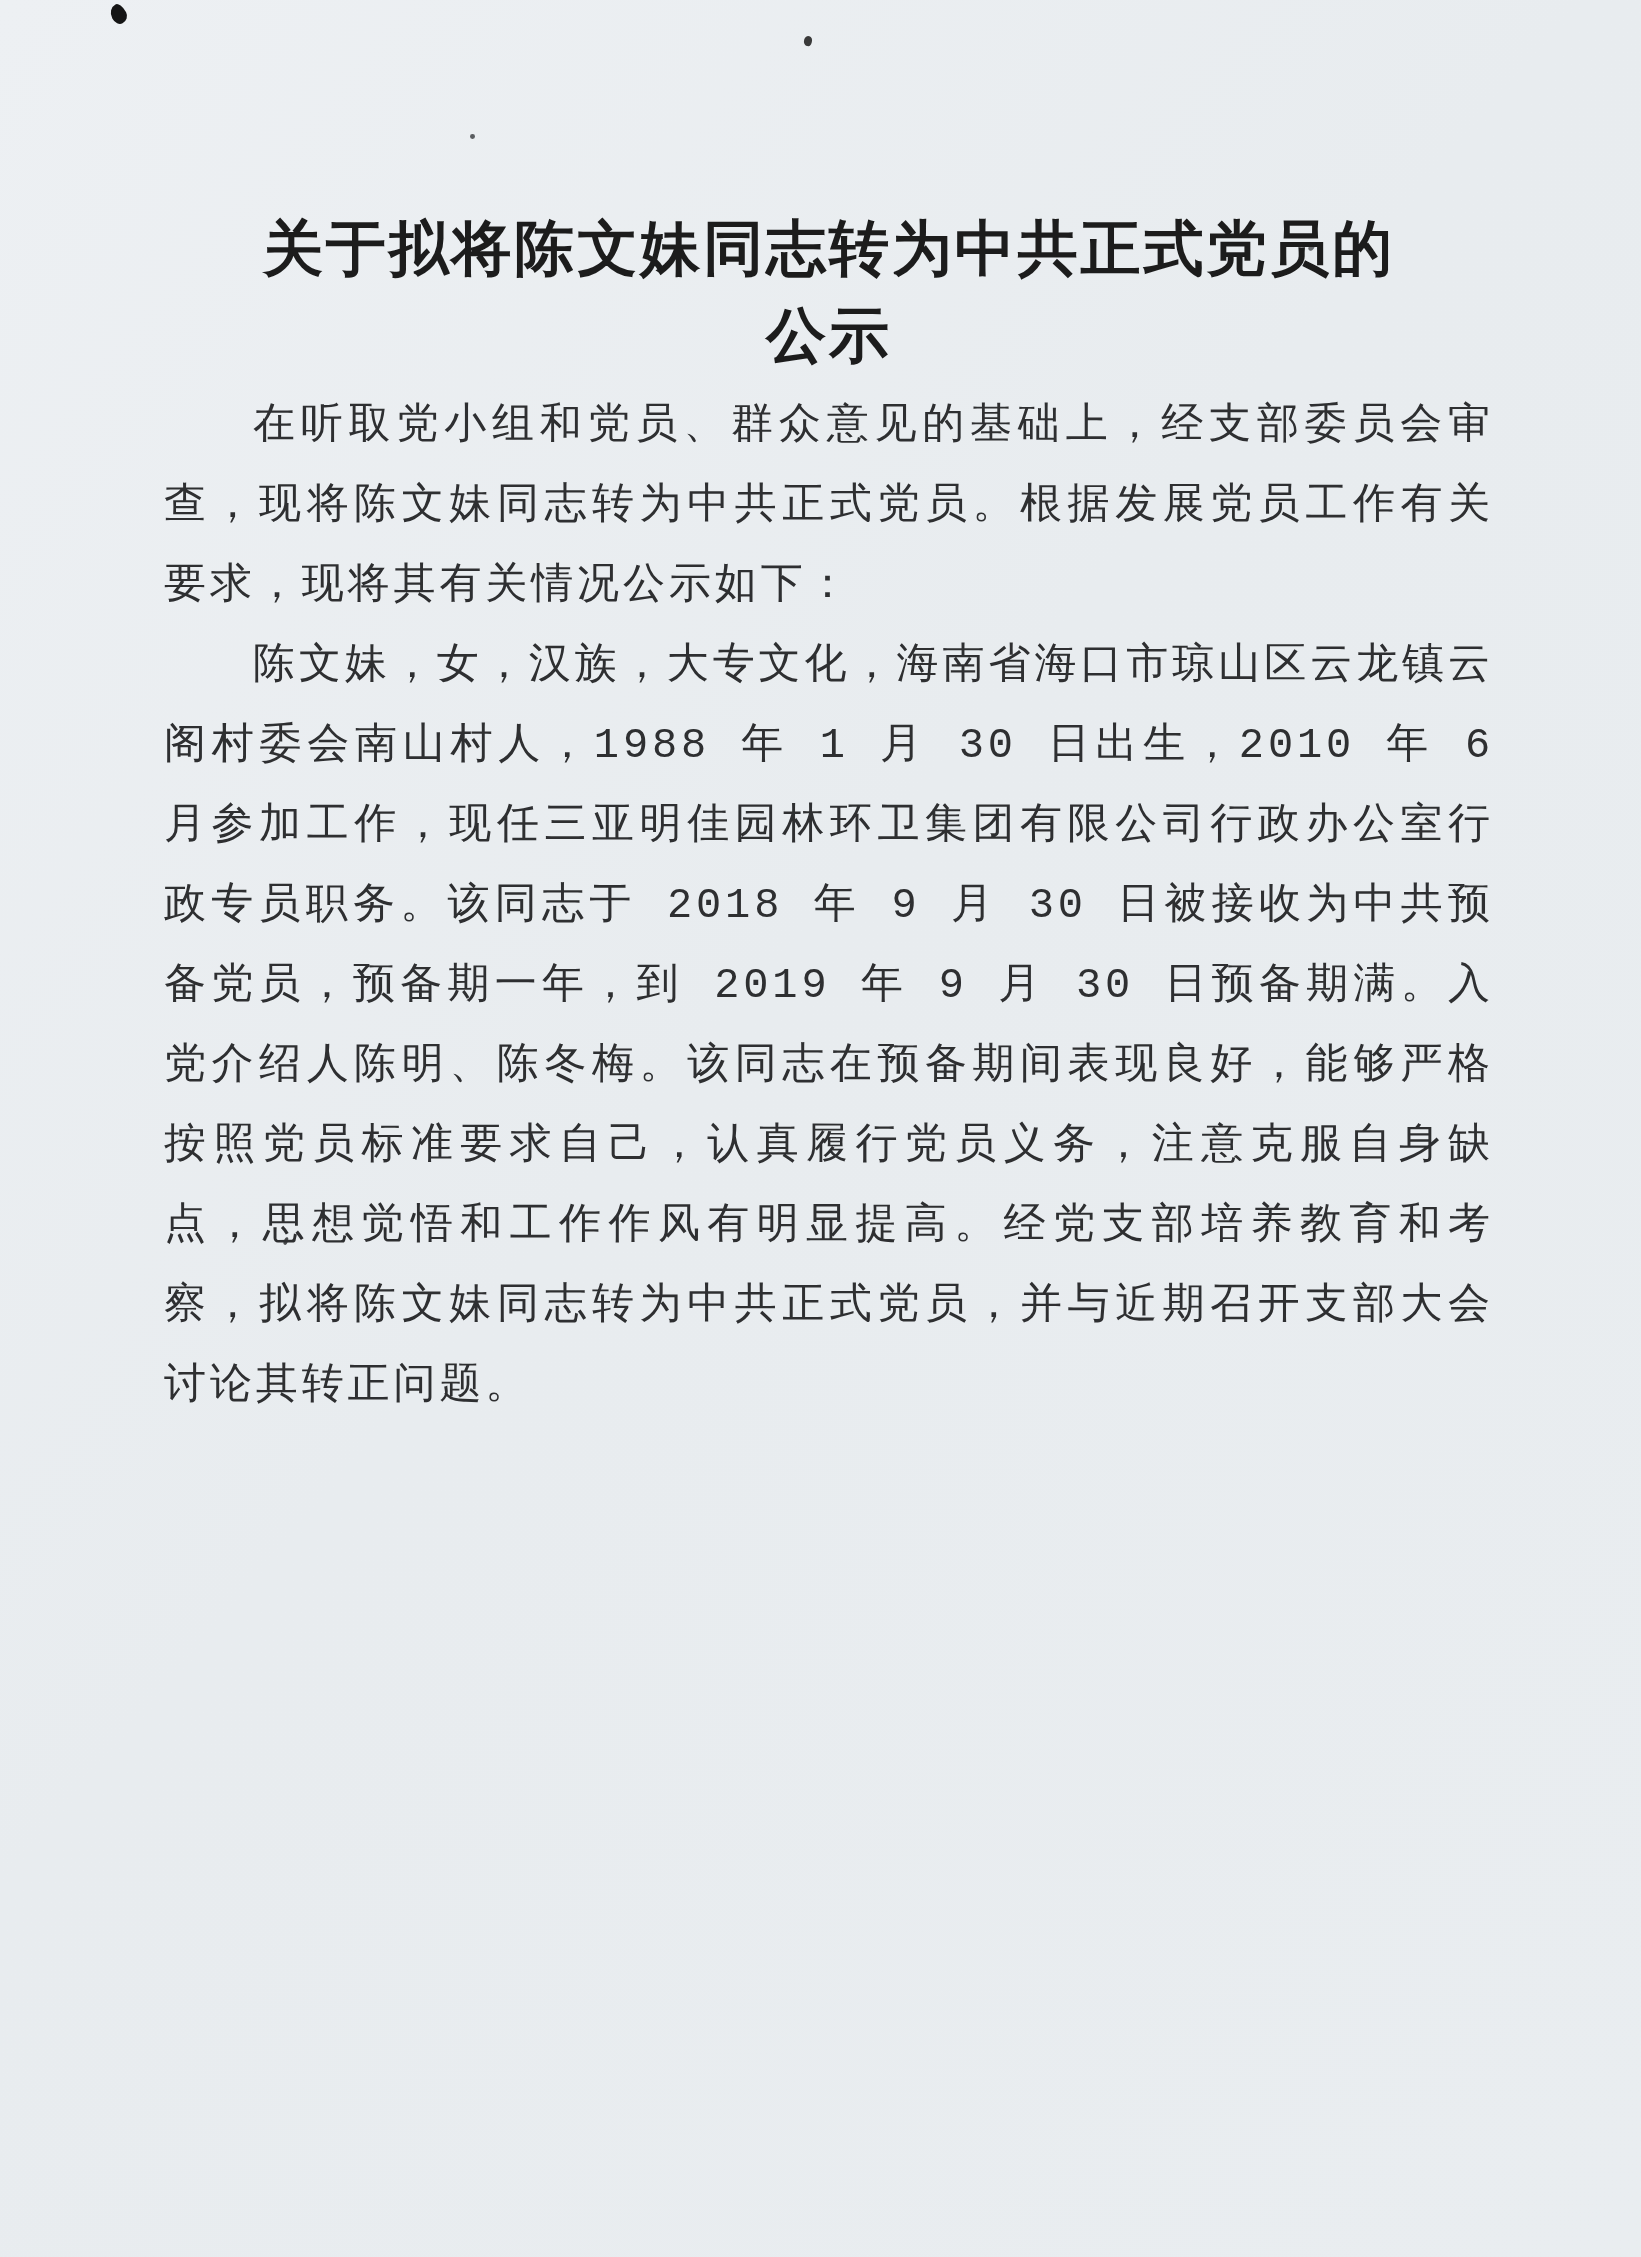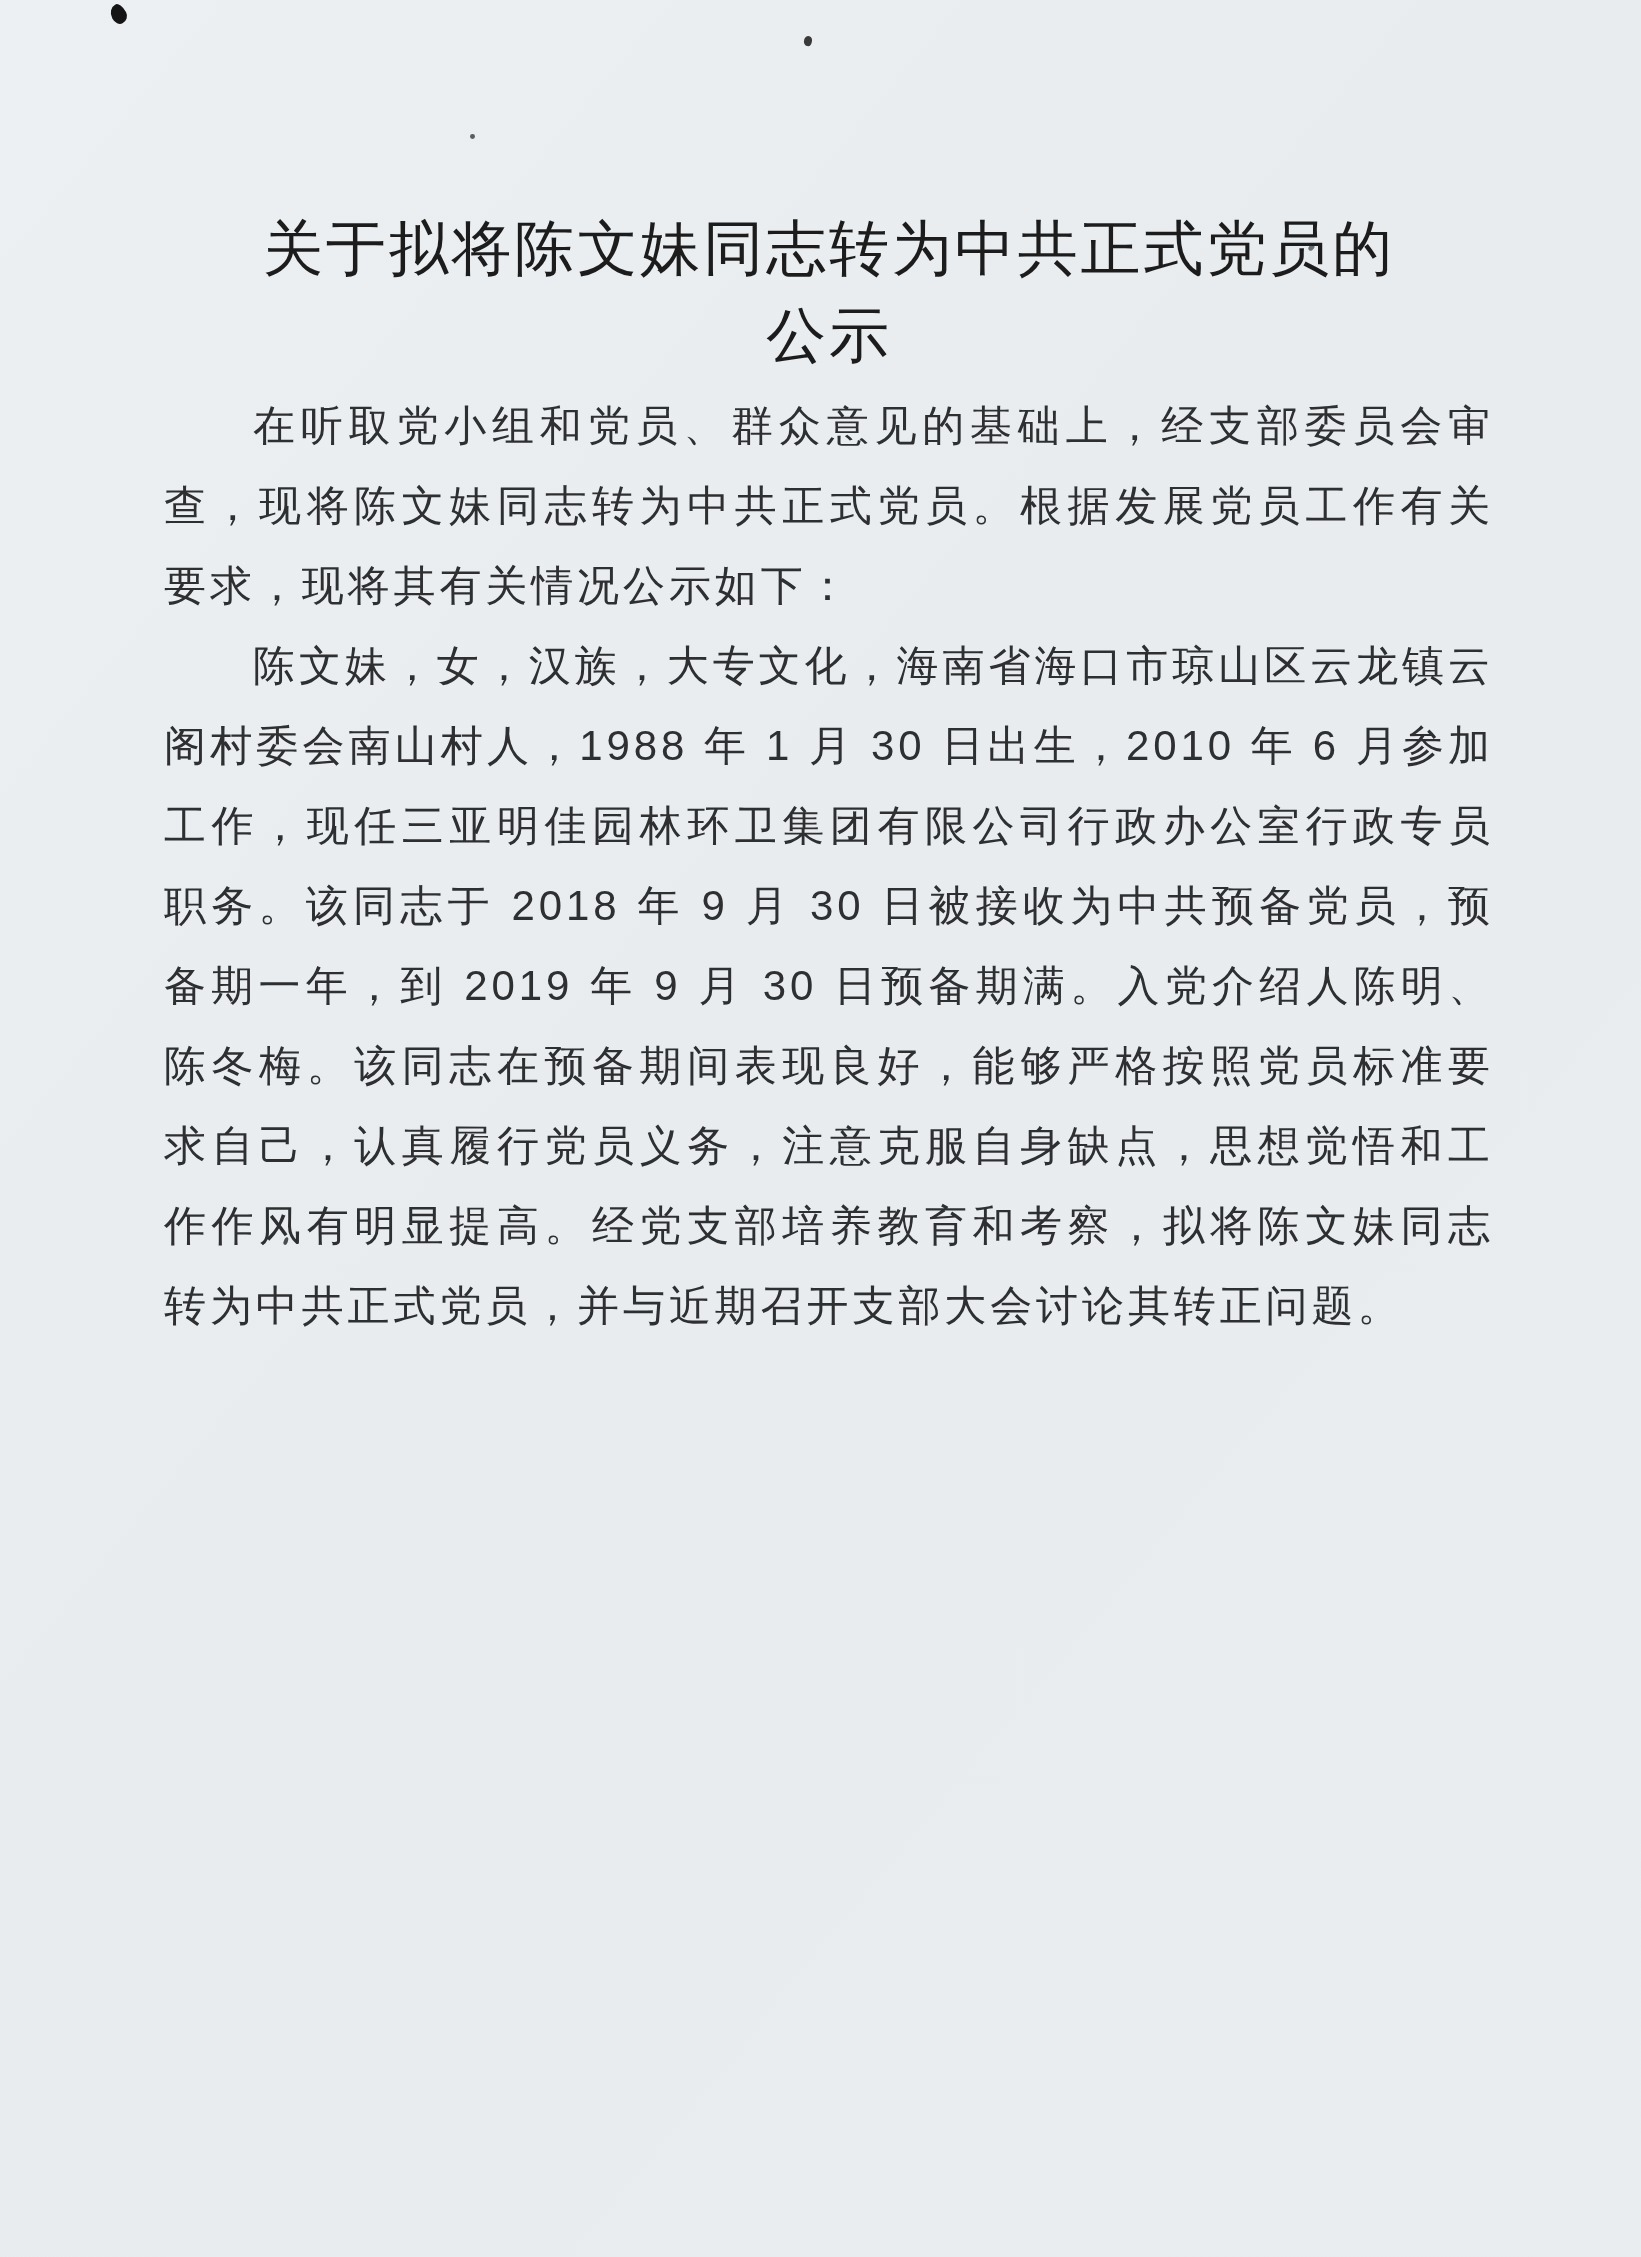--- a/index.html
+++ b/index.html
@@ -20,41 +20,41 @@
     background: linear-gradient(130deg, #edf0f3 0%, #e8ecef 45%, #e9edf0 100%);
   }
   .title-block {
     position: absolute;
     left: 164px;
     top: 205px;
     width: 1330px;
     text-align: center;
     color: #1c1c1c;
     font-family: "Liberation Sans", sans-serif;
-    font-weight: normal;
+    font-weight: bold;
     font-size: 60px;
     line-height: 87px;
     letter-spacing: 2.9px;
   }
   .body-block {
     position: absolute;
     left: 164px;
     top: 386px;
     width: 1330px;
   }
   .body-block p {
     margin: 0;
     font-size: 42px;
     line-height: 80px;
     color: #2e2f31;
     text-align: justify;
     text-justify: inter-character;
     text-indent: 89px;
     letter-spacing: 3.9px;
-    font-family: Liberation Sans, sans-serif;
+    font-family: Liberation Mono, monospace;
   }
   .body-block p.para-3 {
     margin-top: 27px;
   }
   .speck {
     position: absolute;
     background: #1a1a1a;
   }
   .speck-1 {
     left: 111px; top: 3.9px; width: 15.4px; height: 20px;

